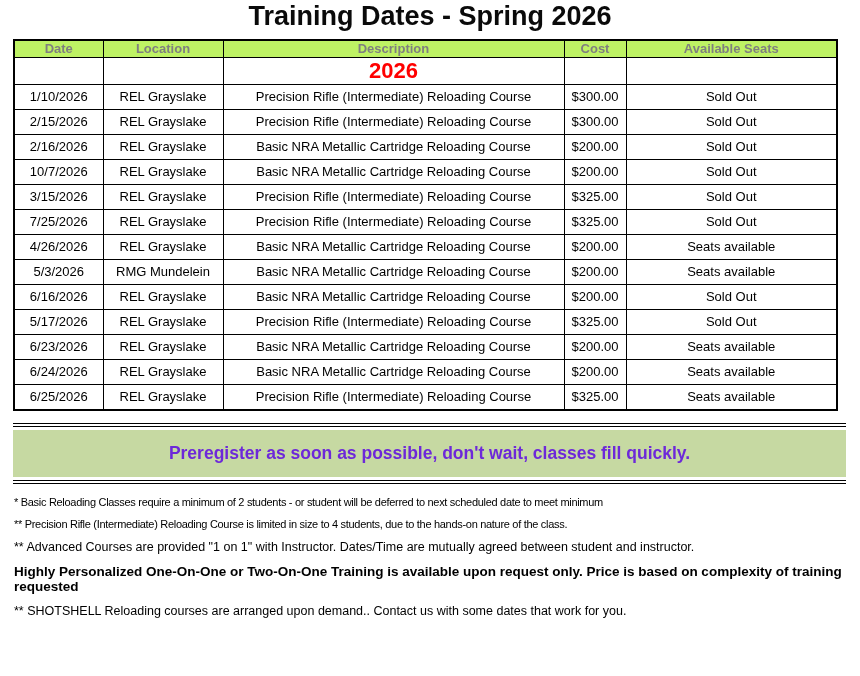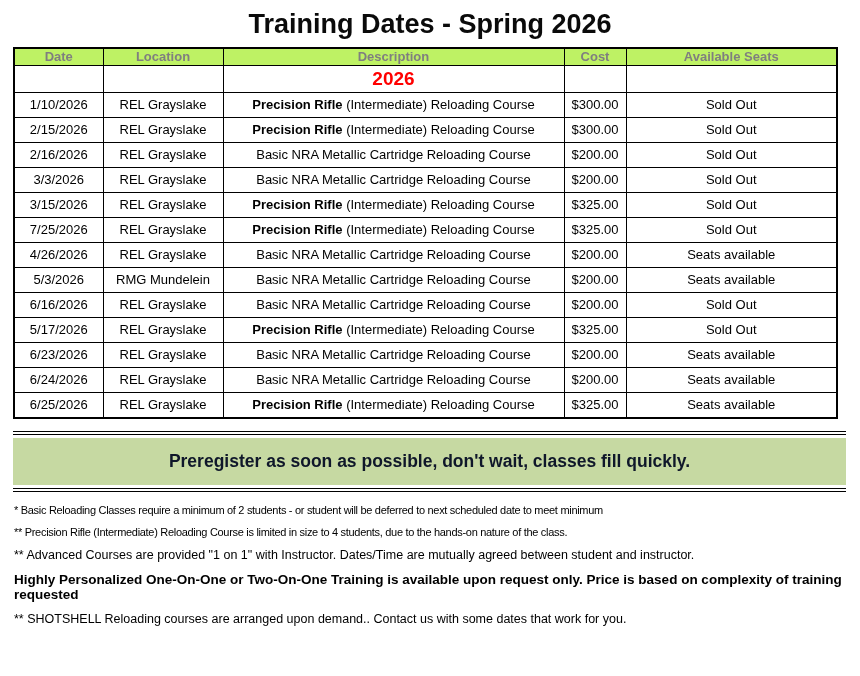--- a/index.html
+++ b/index.html
@@ -7,21 +7,21 @@
     width: 860px; height: 676px;
     background: #ffffff;
     font-family: "Liberation Sans", sans-serif;
     color: #000;
     overflow: hidden;
   }
   .page-title {
     text-align: center;
     font-size: 27px;
     font-weight: 600;
-    padding-top: 10px;
+    padding-top: 2px;
     margin-bottom: 7px;
     line-height: 1.1;
     color: #0a0a0a;
   }
   table.training {
     border-collapse: collapse;
     margin-left: 13px;
     width: 823px;
     table-layout: fixed;
     border: 2px solid #000;
@@ -42,36 +42,36 @@
   }
   table.training td {
     font-size: 13px;
     height: 24px;
     background: #ffffff;
   }
   tr.year-row td { height: 26px; }
   .year-label {
     color: #ff0000;
     font-weight: bold;
-    font-size: 19px;
+    font-size: 22px;
   }
   td.sold-out { background: #aba8a8; }
-  .bold { font-weight: bold; }
+  .bold { font-weight: normal; }
   .banner-outer {
     margin: 12px 14px 0 13px;
     border-top: 4px double #000;
     border-bottom: 4px double #000;
     padding: 3px 0;
   }
   .banner {
     background: #c6d9a2;
     text-align: center;
     font-weight: bold;
     font-size: 17.5px;
-    color: #0f172a;
+    color: #6d28d9;
     padding: 13px 0;
   }
   .footnotes { margin: 12px 0 18px 14px; }
   .fn { margin-bottom: 10px; }
   .fn-narrow { font-size: 11px; letter-spacing: -0.3px; }
   .fn-regular { font-size: 12.5px; }
   .fn-demand { font-size: 12.5px; margin-bottom: 2px; }
   .fn-bold { font-size: 13.5px; font-weight: bold; }
 </style>
 </head>
@@ -121,21 +121,21 @@
         <td class="sold-out">Sold Out</td>
       </tr>
       <tr>
         <td>2/16/2026</td>
         <td>REL Grayslake</td>
         <td><span>Basic NRA Metallic Cartridge Reloading Course</span></td>
         <td>$200.00</td>
         <td class="sold-out">Sold Out</td>
       </tr>
       <tr>
-        <td>3/3/2026</td>
+        <td>10/7/2026</td>
         <td>REL Grayslake</td>
         <td><span>Basic NRA Metallic Cartridge Reloading Course</span></td>
         <td>$200.00</td>
         <td class="sold-out">Sold Out</td>
       </tr>
       <tr>
         <td>3/15/2026</td>
         <td>REL Grayslake</td>
         <td><span class="bold">Precision Rifle</span><span> (Intermediate) Reloading Course</span></td>
         <td>$325.00</td>

